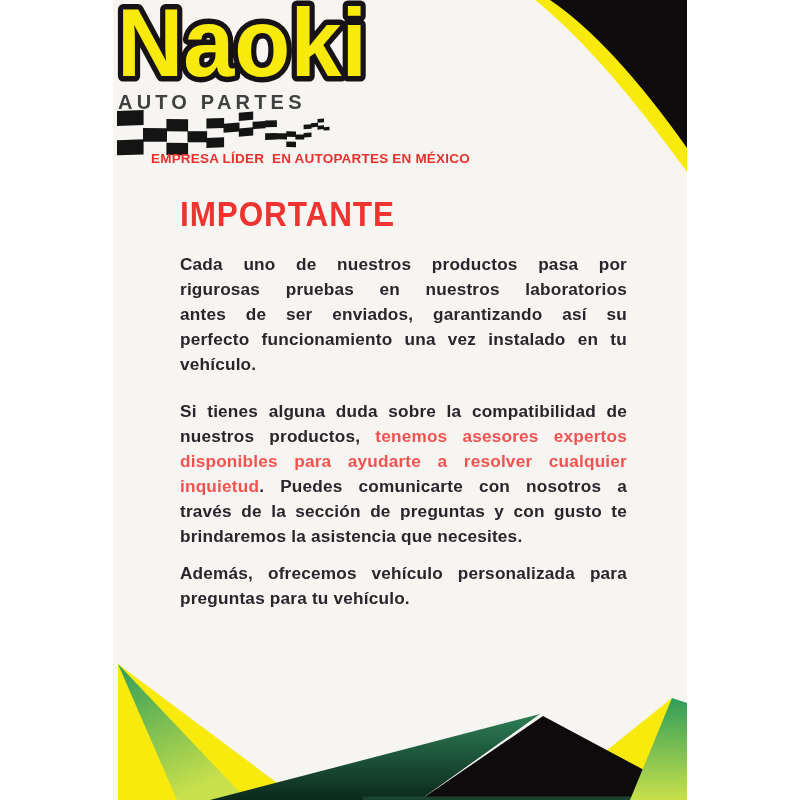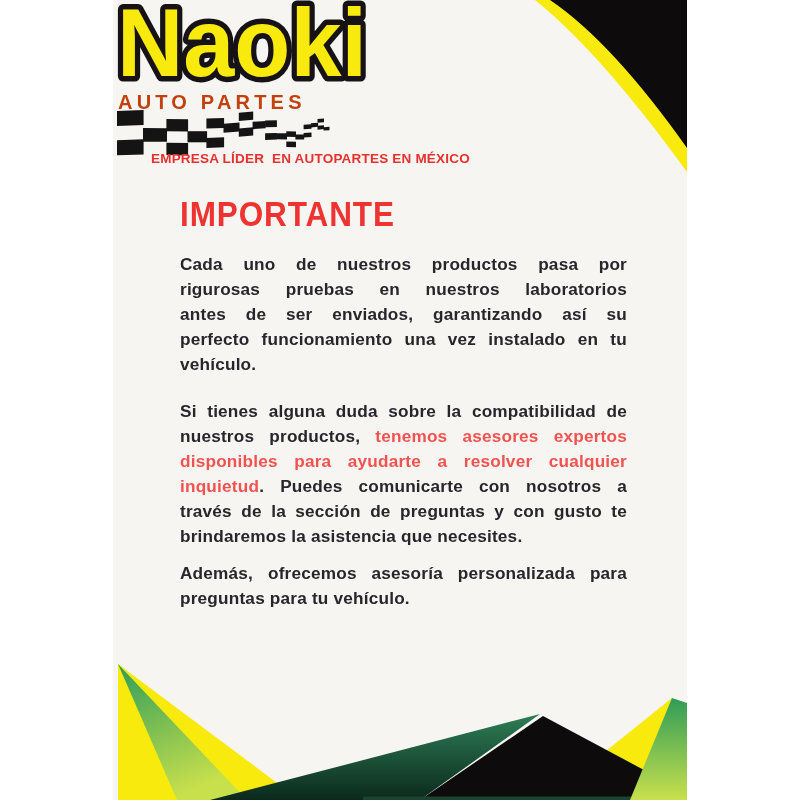--- a/index.html
+++ b/index.html
@@ -18,21 +18,21 @@
   svg.bottomdeco { position:absolute; left:0; bottom:0; width:574px; height:145px; z-index:1; }
 
   .brand { position:absolute; left:0; top:0; width:470px; height:180px; z-index:2; }
   svg.logo { position:absolute; left:-2px; top:-6px; width:300px; height:100px; overflow:visible; }
   svg.logo text {
     font-family:"Liberation Sans", sans-serif; font-weight:bold; font-size:96px;
     paint-order:stroke; stroke-linejoin:round;
   }
   .subbrand {
     position:absolute; left:5px; top:91px;
-    font-size:20px; font-weight:700; letter-spacing:4.2px; color:#c2410c;
+    font-size:20px; font-weight:700; letter-spacing:4.2px; color:#404040;
     white-space:pre;
   }
   svg.flag { position:absolute; left:2px; top:106px; width:240px; height:62px; overflow:visible; }
   .tagline {
     position:absolute; left:10px; top:151px;
     font-size:13.5px; font-weight:700; letter-spacing:0.2px;
     color:var(--tagline_red); white-space:pre;margin-left:28px;
   }
 
   .title {
@@ -113,21 +113,21 @@
     <div class="para p2">
       <div class="ln">Si tienes alguna duda sobre la compatibilidad de</div>
       <div class="ln"><span>nuestros productos,</span> <span class="red">tenemos asesores expertos</span></div>
       <div class="ln red">disponibles para ayudarte a resolver cualquier</div>
       <div class="ln"><span class="red">inquietud</span><span>. Puedes comunicarte con nosotros a</span></div>
       <div class="ln">través de la sección de preguntas y con gusto te</div>
       <div class="ln last">brindaremos la asistencia que necesites.</div>
     </div>
 
     <div class="para p3">
-      <div class="ln">Además, ofrecemos asesoría personalizada para</div>
+      <div class="ln">Además, ofrecemos vehículo personalizada para</div>
       <div class="ln last">preguntas para tu vehículo.</div>
     </div>
 
     <svg class="bottomdeco" viewBox="0 0 574 145" aria-hidden="true">
       <defs>
         <linearGradient id="gLeft" x1="0" y1="0" x2="0.4" y2="1">
           <stop offset="0" style="stop-color:var(--green_mid)"></stop>
           <stop offset="1" style="stop-color:var(--green_light)"></stop>
         </linearGradient>
         <linearGradient id="gRight" x1="0" y1="0" x2="0" y2="1">

